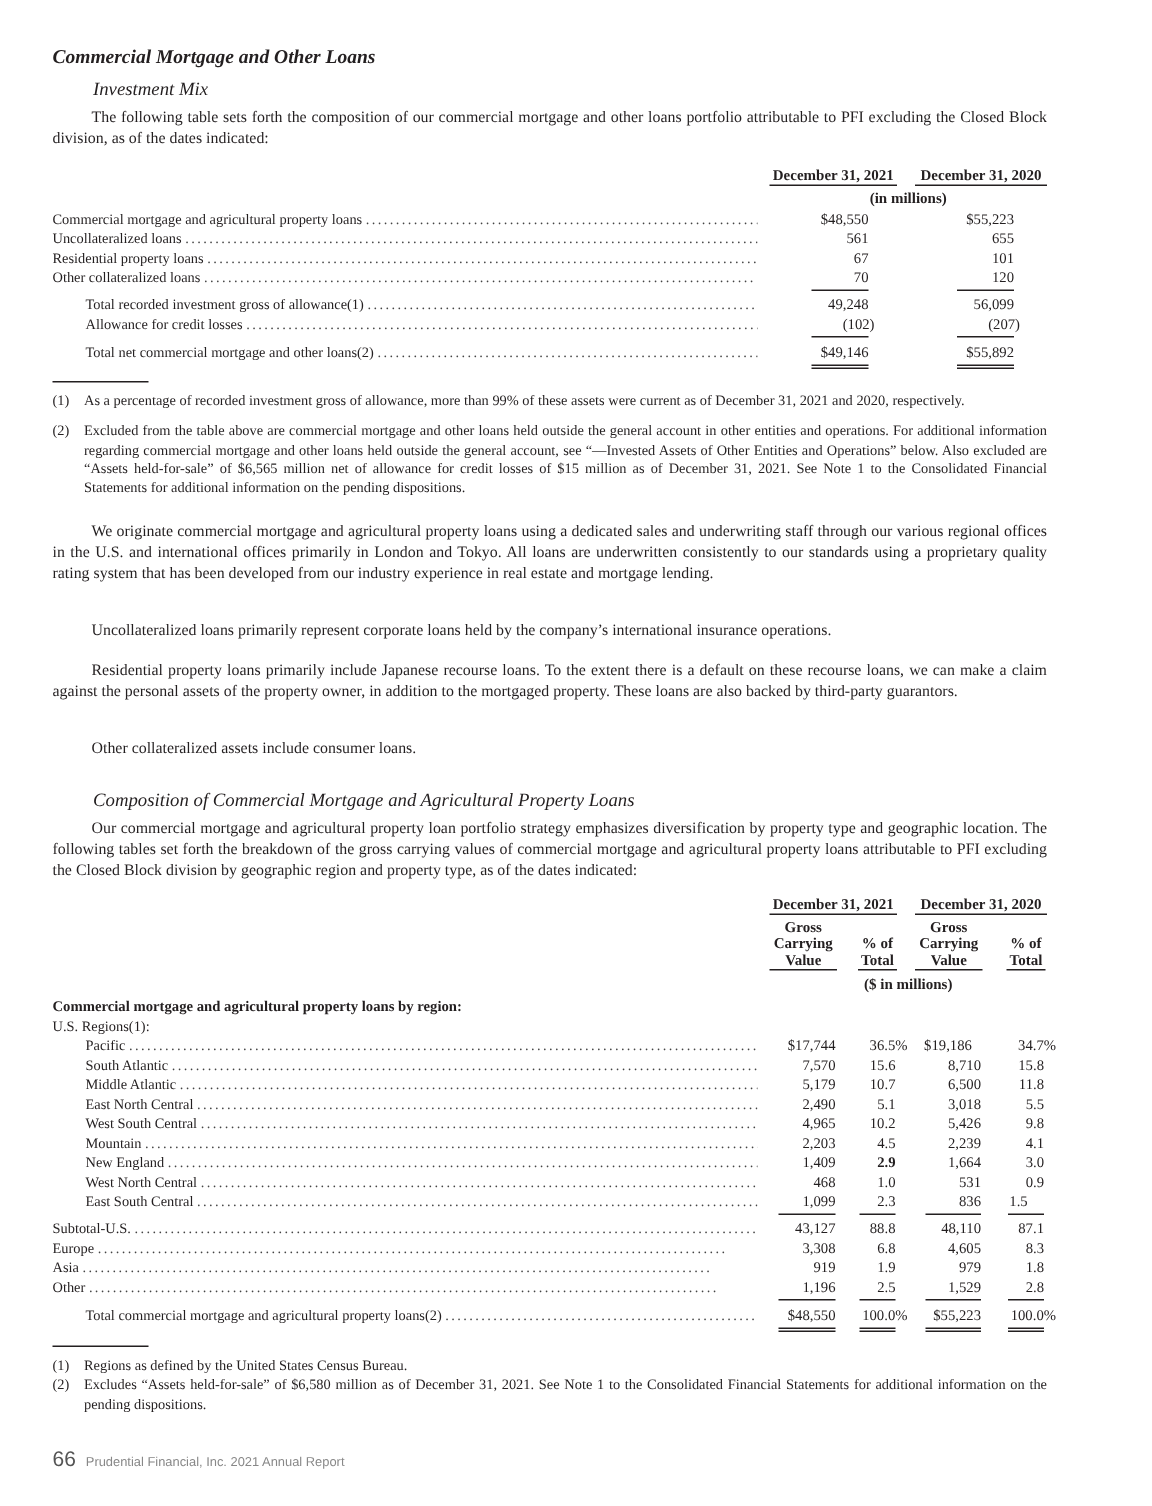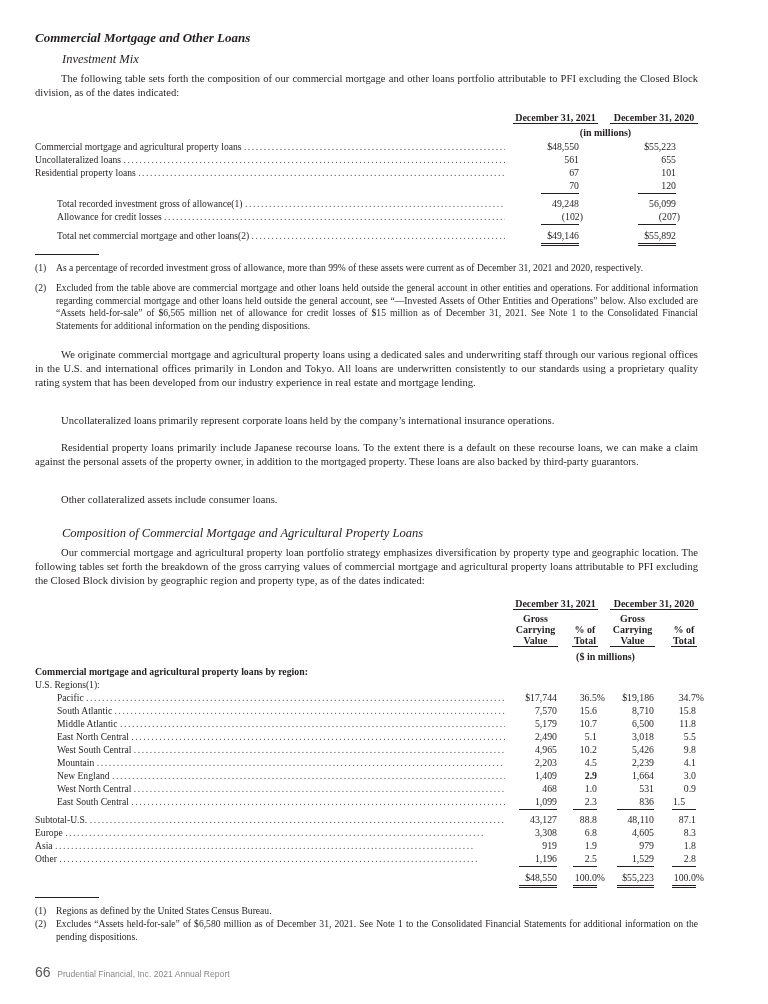--- a/index.html
+++ b/index.html
@@ -47,20 +47,21 @@
       <div class="lbl"><span>Uncollateralized loans</span> <span class="dots">.................................................................................................</span></div>
       <div class="num" style="left:478px;width:66px;">561</div>
       <div class="num" style="left:575px;width:66px;">655</div>
     </div>
     <div class="row" style="top:166px;">
       <div class="lbl"><span>Residential property loans</span> <span class="dots">............................................................................................</span></div>
       <div class="num" style="left:478px;width:66px;">67</div>
       <div class="num" style="left:575px;width:66px;">101</div>
     </div>
     <div class="row" style="top:179px;">
+      <div class="lbl"><span>Other collateralized loans</span> <span class="dots">............................................................................................</span></div>
       <div class="num" style="left:478px;width:66px;">70</div>
       <div class="num" style="left:575px;width:66px;">120</div>
     </div>
     <div class="rule" style="top:193px;left:506px;width:38px;"></div>
     <div class="rule" style="top:193px;left:603px;width:38px;"></div>
 
     <div class="row" style="top:197px;">
       <div class="lbl" style="padding-left:22px;"><span>Total recorded investment gross of allowance(1)</span> <span class="dots">...........................................................................</span></div>
       <div class="num" style="left:478px;width:66px;">49,248</div>
       <div class="num" style="left:575px;width:66px;">56,099</div>
@@ -124,21 +125,21 @@
     </div>
     <div class="hdr" style="top:651px;left:478px;width:185px;">($ in millions)</div>
 
     <div class="abs" style="top:665px;left:0;font-weight:bold;font-size:9.8px;">Commercial mortgage and agricultural property loans by region:</div>
     <div class="abs" style="top:678px;left:0;font-size:9.6px;">U.S. Regions(1):</div>
 
     <div class="row" style="top:691px;">
       <div class="lbl" style="padding-left:22px;"><span>Pacific</span> <span class="dots">.........................................................................................................</span></div>
       <div class="num" style="left:478px;width:44px;">$17,744</div>
       <div class="num" style="left:530px;width:40px;">36.5%</div>
-      <div class="num" style="left:575px;width:44px;">$19,186</div>
+      <div class="num" style="left:575px;width:44px;text-align:center;">$19,186</div>
       <div class="num" style="left:627px;width:42px;">34.7%</div>
     </div>
     <div class="row" style="top:704px;">
       <div class="lbl" style="padding-left:22px;"><span>South Atlantic</span> <span class="dots">.........................................................................................................</span></div>
       <div class="num" style="left:478px;width:44px;">7,570</div>
       <div class="num" style="left:530px;width:32px;">15.6</div>
       <div class="num" style="left:575px;width:44px;">8,710</div>
       <div class="num" style="left:627px;width:34px;">15.8</div>
     </div>
     <div class="row" style="top:717px;">
@@ -222,20 +223,21 @@
       <div class="num" style="left:530px;width:32px;">2.5</div>
       <div class="num" style="left:575px;width:44px;">1,529</div>
       <div class="num" style="left:627px;width:34px;">2.8</div>
     </div>
     <div class="rule" style="top:866px;left:484px;width:38px;"></div>
     <div class="rule" style="top:866px;left:538px;width:24px;"></div>
     <div class="rule" style="top:866px;left:582px;width:37px;"></div>
     <div class="rule" style="top:866px;left:637px;width:24px;"></div>
 
     <div class="row" style="top:871px;">
+      <div class="lbl" style="padding-left:22px;"><span>Total commercial mortgage and agricultural property loans(2)</span> <span class="dots">....................................................</span></div>
       <div class="num" style="left:478px;width:44px;">$48,550</div>
       <div class="num" style="left:530px;width:40px;">100.0%</div>
       <div class="num" style="left:575px;width:44px;">$55,223</div>
       <div class="num" style="left:627px;width:42px;">100.0%</div>
     </div>
     <div class="drule" style="top:885px;left:484px;width:38px;"></div>
     <div class="drule" style="top:885px;left:538px;width:24px;"></div>
     <div class="drule" style="top:885px;left:582px;width:37px;"></div>
     <div class="drule" style="top:885px;left:637px;width:24px;"></div>
   </div>

